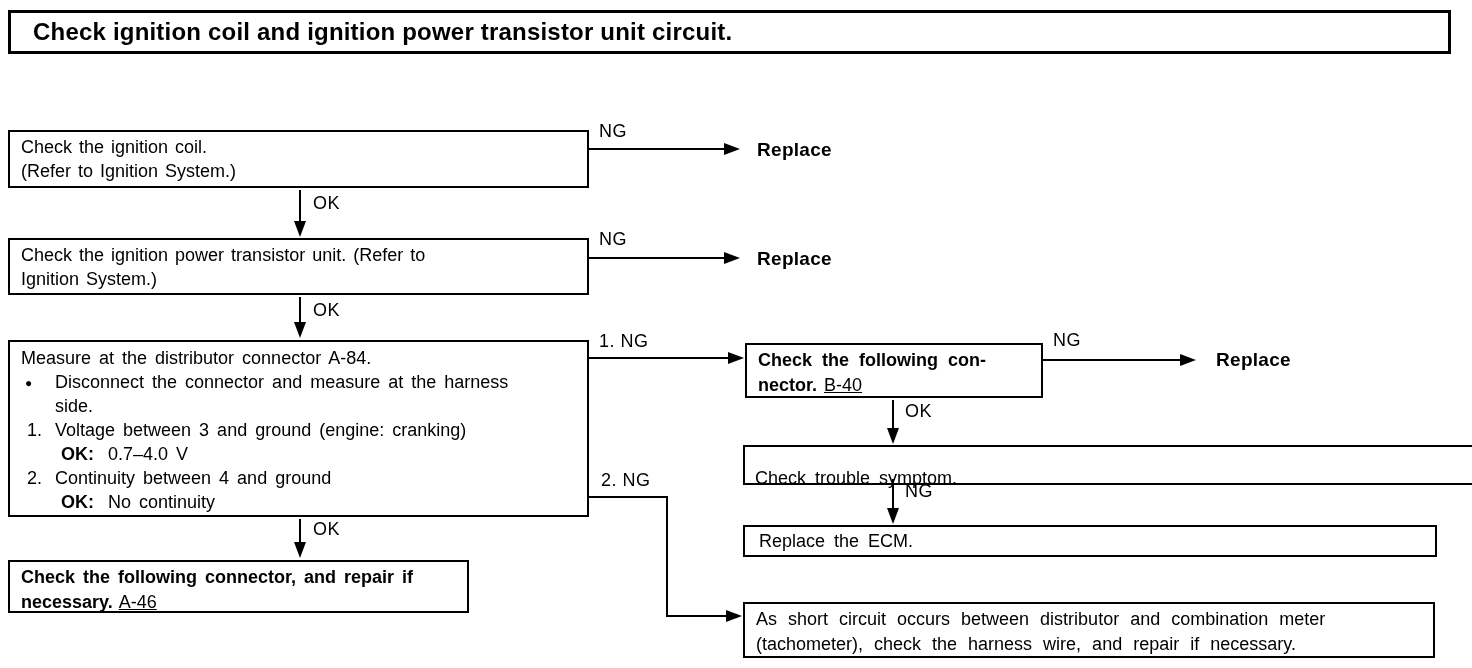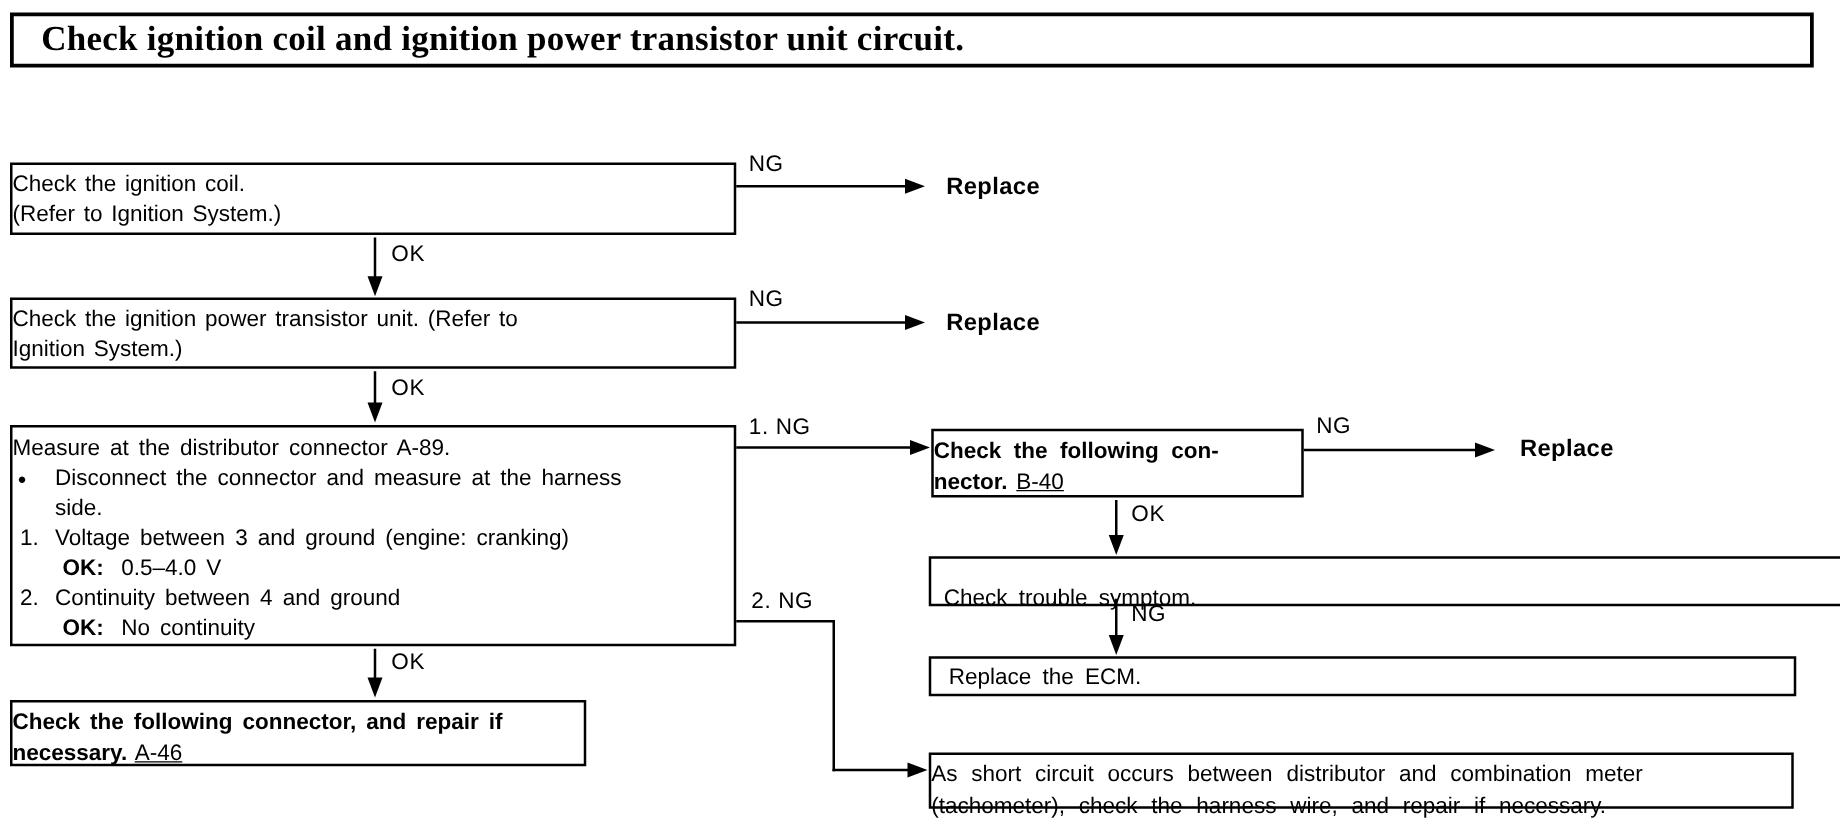--- a/index.html
+++ b/index.html
@@ -18,32 +18,31 @@
   .title-box {
     position: absolute;
     left: 8px; top: 10px;
     width: 1443px; height: 44px;
     border: 3px solid #000;
     display: flex;
     align-items: center;
     padding-left: 22px;
   }
   .title-text {
-    font-size: 28px;
+    font-size: 24px;
     font-weight: bold;
     letter-spacing: 0.2px;
-    font-family: Liberation Serif, serif;
   }
   .box {
     position: absolute;
     border: 2px solid #000;
     background: #fff;
     font-size: 18px;
     line-height: 24px;
-    padding: 3px 0;
+    padding: 3px 11px;
     word-spacing: 2px;
   }
   .txt { white-space: pre-line; }
   .single { line-height: 26px; word-spacing: 4px; }
   .bold-wide { font-weight: bold; word-spacing: 5px; }
   .bline { line-height: 25px; }
   .normal-id { font-weight: normal; word-spacing: 2px; text-decoration: underline; }
   .measure { line-height: 24px; padding-top: 4px; word-spacing: 3px; }
   .m-item { display: flex; }
   .m-marker { width: 34px; flex: none; padding-left: 6px; }
@@ -111,32 +110,32 @@
   <div class="lbl" style="left:599px; top:229px;">NG</div>
   <div class="hline" style="left:589px; top:257px; width:136px;"></div>
   <div class="arr-r" style="left:724px; top:252px;"></div>
   <div class="replace" style="left:757px; top:248px;">Replace</div>
 
   <div class="vline" style="left:299px; top:297px; height:26px;"></div>
   <div class="arr-d" style="left:294px; top:322px;"></div>
   <div class="lbl" style="left:313px; top:300px;">OK</div>
 
   <div class="box measure" style="left:8px; top:340px; width:581px; height:177px;">
-    <div>Measure at the distributor connector A-89.</div>
+    <div>Measure at the distributor connector A-84.</div>
     <div class="m-item">
       <span class="m-marker m-bullet">●</span>
       <span class="txt">Disconnect the connector and measure at the harness
 side.</span>
     </div>
     <div class="m-item">
       <span class="m-marker">1.</span>
       <span>Voltage between 3 and ground (engine: cranking)</span>
     </div>
     <div class="m-sub">
-      <span class="m-ok">OK:</span><span>0.5–4.0 V</span>
+      <span class="m-ok">OK:</span><span>0.7–4.0 V</span>
     </div>
     <div class="m-item">
       <span class="m-marker">2.</span>
       <span>Continuity between 4 and ground</span>
     </div>
     <div class="m-sub">
       <span class="m-ok">OK:</span><span>No continuity</span>
     </div>
   </div>
 
@@ -184,18 +183,18 @@
   </div>
 
   <div class="vline" style="left:892px; top:479px; height:30px;"></div>
   <div class="arr-d" style="left:887px; top:508px;"></div>
   <div class="lbl" style="left:905px; top:481px;">NG</div>
 
   <div class="box single" style="left:743px; top:525px; width:694px; height:32px; padding:1px 14px;">
     <div>Replace the ECM.</div>
   </div>
 
-  <div class="box wide" style="left:743px; top:602px; width:692px; height:45px;">
+  <div class="box wide" style="left:743px; top:602px; width:692px; height:56px;">
     <div class="txt">As short circuit occurs between distributor and combination meter
 (tachometer), check the harness wire, and repair if necessary.</div>
   </div>
 
 </div>
 
 </body></html>

